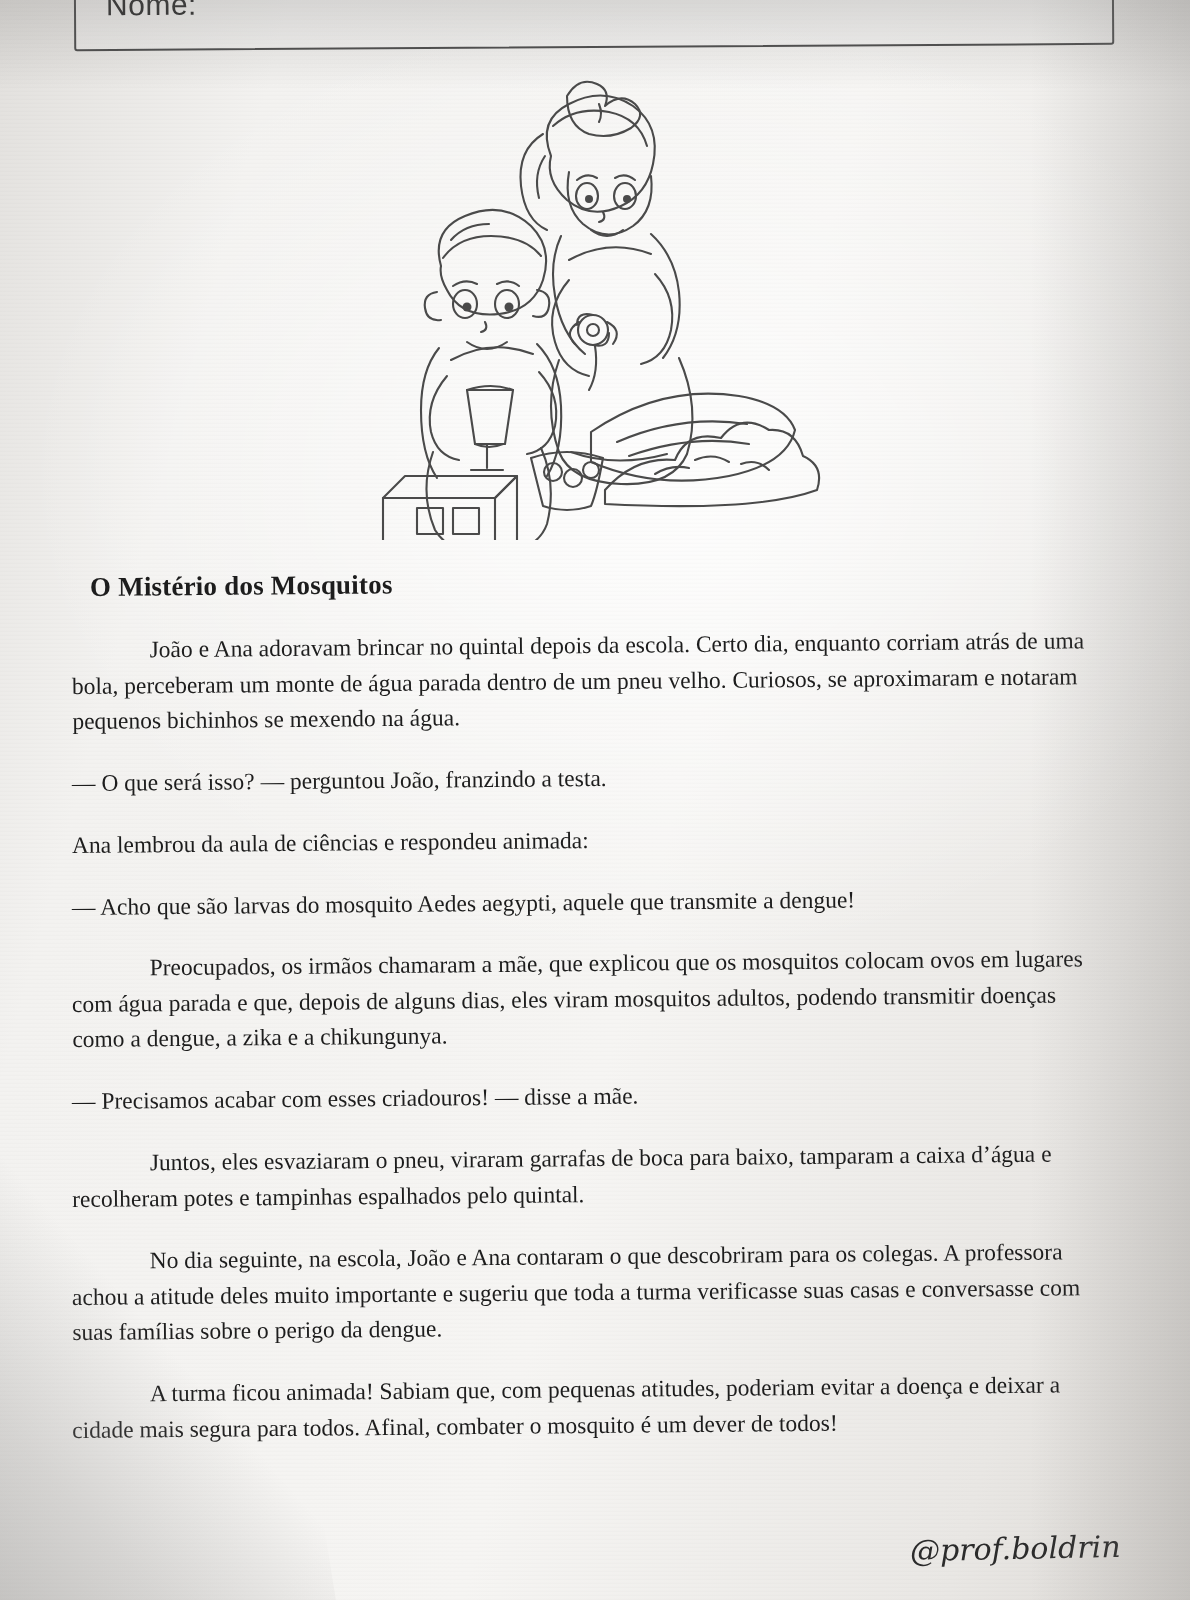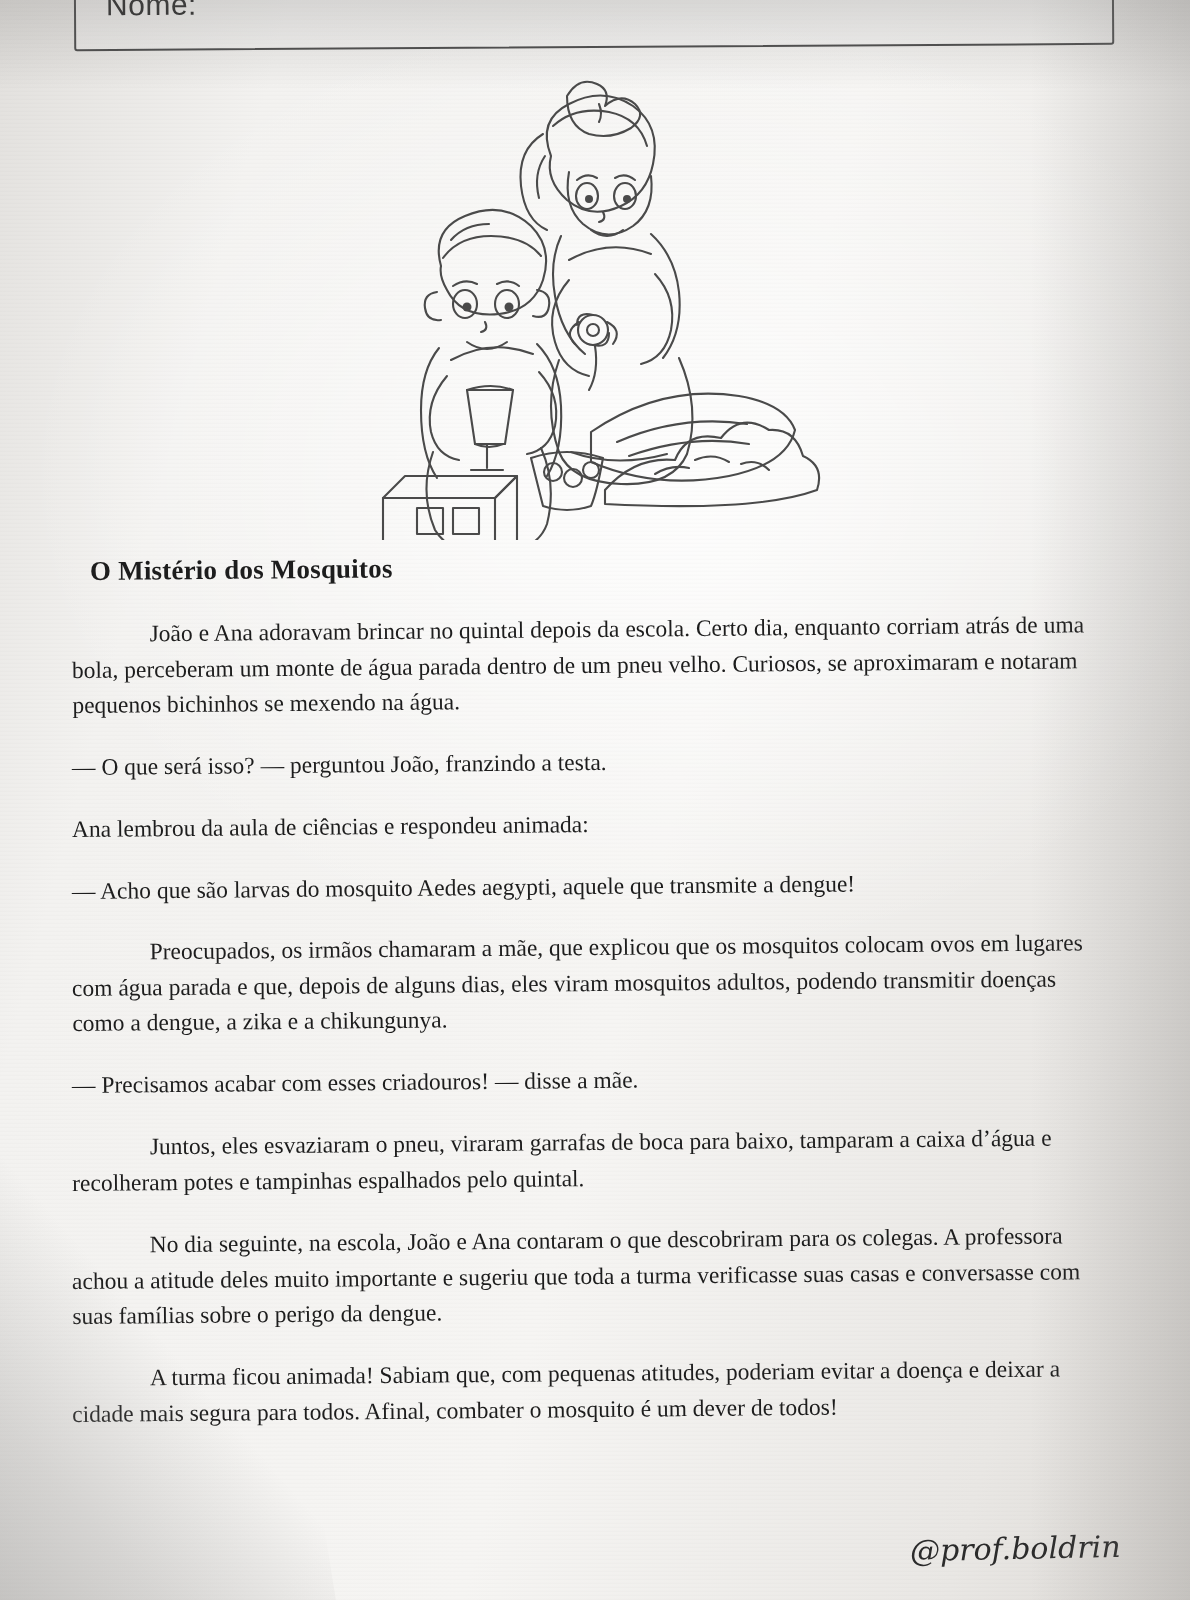--- a/index.html
+++ b/index.html
@@ -81,21 +81,21 @@
     top: 60px;
     width: 470px;
     height: 480px;
   }
   .illustration svg { display: block; }
 
   
   .content {
     position: absolute;
     left: 72px;
-    top: 556px;
+    top: 572px;
     width: 1030px;
   }
   .title {
     font-size: 27px;
     font-weight: bold;
     margin: 0 0 30px 18px;
     letter-spacing: 0.2px;
     transform: rotate(-0.5deg);
     transform-origin: left center;
   }

